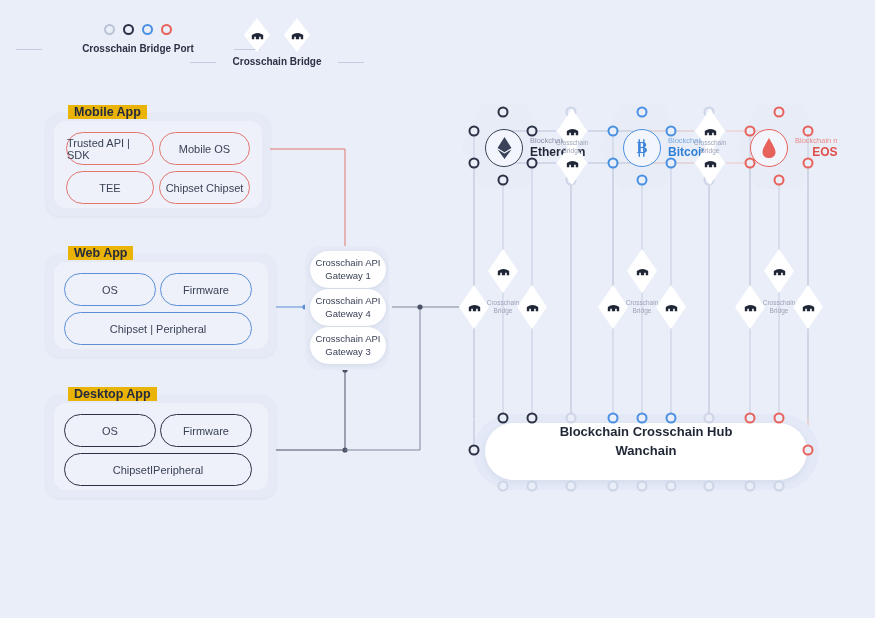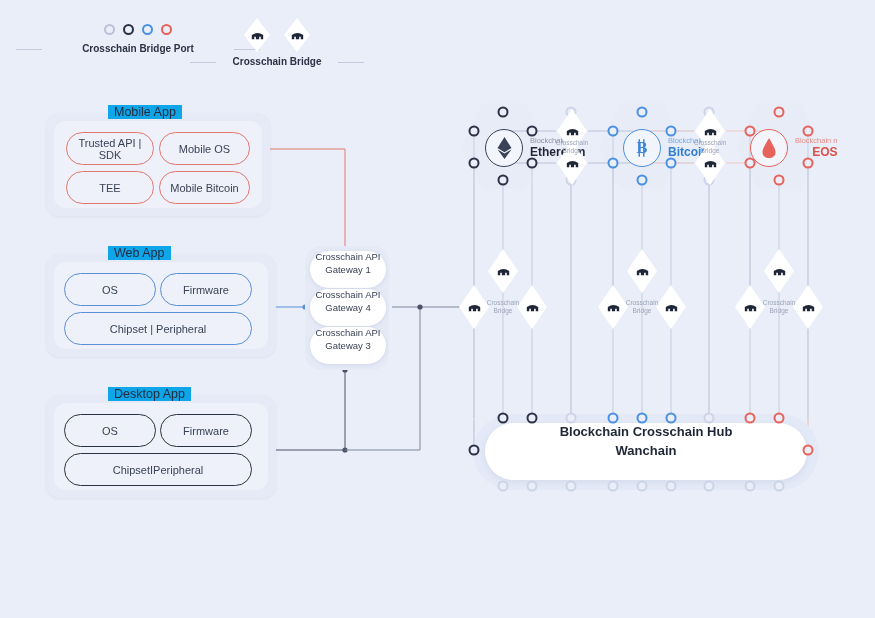--- a/index.html
+++ b/index.html
@@ -78,57 +78,56 @@
   }
   .panel-inner {
     position: absolute;
     left: 8px; right: 8px;
     border-radius: 12px;
     background: #eef1f9;
   }
   .panel-title {
     position: absolute;
     font-size: 12.5px;
-    font-weight: normal;
+    font-weight: bold;
     color: #252b3d;
-    background: #0ea5e9;
+    background: #eab308;
     padding: 0 6px;
     left: 22px;
     top: -8px;
     z-index: 3;
-    margin-left: 40px;
   }
   .pill {
     position: absolute;
     border-radius: 22px;
     border: 1.3px solid #b9c2d6;
     background: #eef1f9;
     display: flex;
     align-items: center;
     justify-content: center;
     font-size: 11px;
     color: #3a4257;
     box-sizing: border-box;
-    text-align: center;
   }
   .pill.red  { border-color: #e2766f; }
   .pill.blue { border-color: #5b8fd6; }
   .pill.dark { border-color: #2b3245; }
 
   
   .gw-wrap {
     position: absolute;
     border-radius: 16px;
     background: #e5eaf6;
   }
   .gw {
     position: absolute;
     background: #ffffff;
     border-radius: 20px;
     display: flex;
+    align-items: center;
     justify-content: center;
     text-align: center;
     font-size: 9.5px;
     line-height: 1.35;
     color: #3a4257;
     box-shadow: 0 1px 4px rgba(40,60,110,.10);
   }
   .gw b { font-weight: normal; margin-top: 44px; }
 
   
@@ -342,21 +341,21 @@
     <div class="pill red" style="left:20px;top:19px;width:88px;height:33px;">
       <span>Trusted API | SDK</span>
     </div>
     <div class="pill red" style="left:20px;top:58px;width:88px;height:33px;">
       <span>TEE</span>
     </div>
     <div class="pill red" style="left:113px;top:19px;width:91px;height:33px;">
       <span>Mobile OS</span>
     </div>
     <div class="pill red" style="left:113px;top:58px;width:91px;height:33px;">
-      <span>Mobile Bitcoin</span>
+      <span>Chipset Chipset</span>
     </div>
   </div>
 
   <div class="panel" style="left:46px;top:254px;width:230px;height:103px;">
     <div class="panel-title">Web App</div>
     <div class="panel-inner" style="top:8px;bottom:8px;"></div>
     <div class="pill blue" style="left:18px;top:19px;width:92px;height:33px;">
       <span>OS</span>
     </div>
     <div class="pill blue" style="left:114px;top:19px;width:92px;height:33px;">

